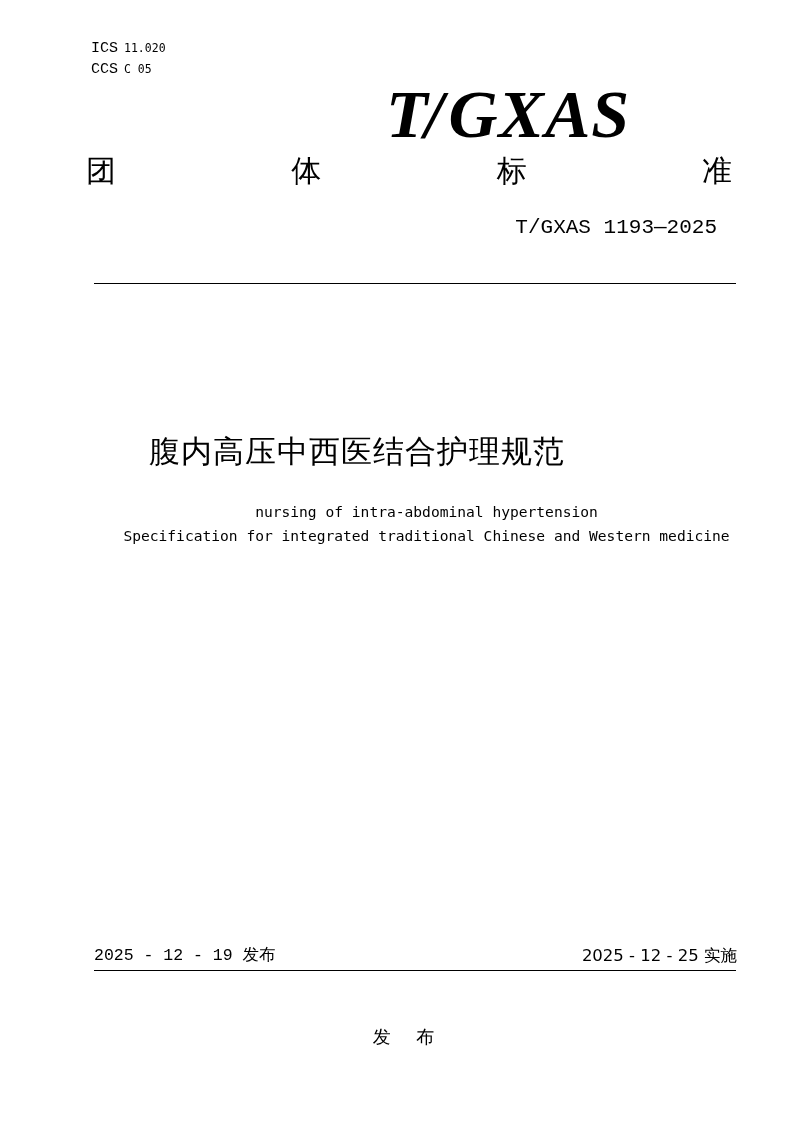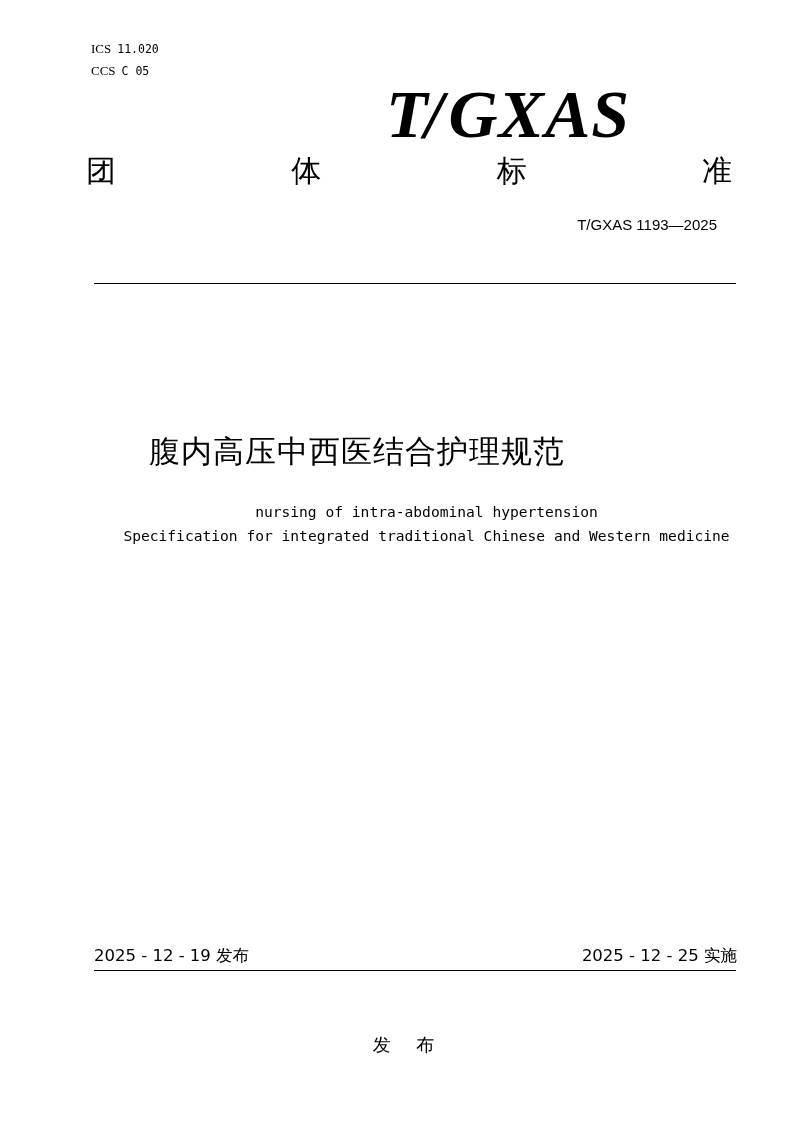--- a/index.html
+++ b/index.html
@@ -17,22 +17,22 @@
     }
     .abs { position: absolute; }
 
     .codes {
       left: 91px;
       top: 38px;
       font-size: 12px;
       line-height: 21px;
     }
     .codes .label {
-      font-family: Liberation Serif, serif;
-      font-size: 13px;
+      font-family: Liberation Mono, monospace;
+      font-size: 15px;
       display: inline-block;
       margin-right: 6px;
     }
     .codes .val {
       font-family: "DejaVu Sans Mono", monospace;
       font-size: 11.5px;
       margin-top: 41px;
     }
 
     .logo {
@@ -58,22 +58,22 @@
       width: 646px;
       display: flex;
       justify-content: space-between;
       font-size: 30px;
       line-height: 38px;
     }
 
     .std-number {
       right: 76px;
       top: 216px;
-      font-family: Liberation Sans, sans-serif;
-      font-size: 15px;
+      font-family: Liberation Mono, monospace;
+      font-size: 21px;
       letter-spacing: 0px;
       white-space: nowrap;
     }
 
     .rule-top {
       left: 94px;
       top: 283px;
       width: 642px;
       height: 1px;
       background: #000000;
@@ -99,20 +99,21 @@
       line-height: 24px;
     }
     .title-en div { white-space: nowrap; }
 
     .date-issue {
       left: 94px;
       top: 944px;
       font-size: 16.5px;
       line-height: 24px;
       white-space: nowrap;
+      font-family: Liberation Mono, monospace;
     }
     .date-impl {
       right: 56px;
       top: 944px;
       font-size: 16.5px;
       line-height: 24px;
       white-space: nowrap;
     }
 
     .rule-bottom {
@@ -126,21 +127,20 @@
     .publish {
       left: 0;
       top: 1024px;
       width: 793px;
       text-align: center;
       font-size: 18px;
       line-height: 26px;
       letter-spacing: 10px;
       padding-left: 24px;
       box-sizing: border-box;
-      margin-top: 8px;
     }
   </style>
 </head>
 <body>
 
 <div class="abs codes">
   <div>
     <span class="label">ICS</span><span class="val">11.020</span>
   </div>
   <div>

